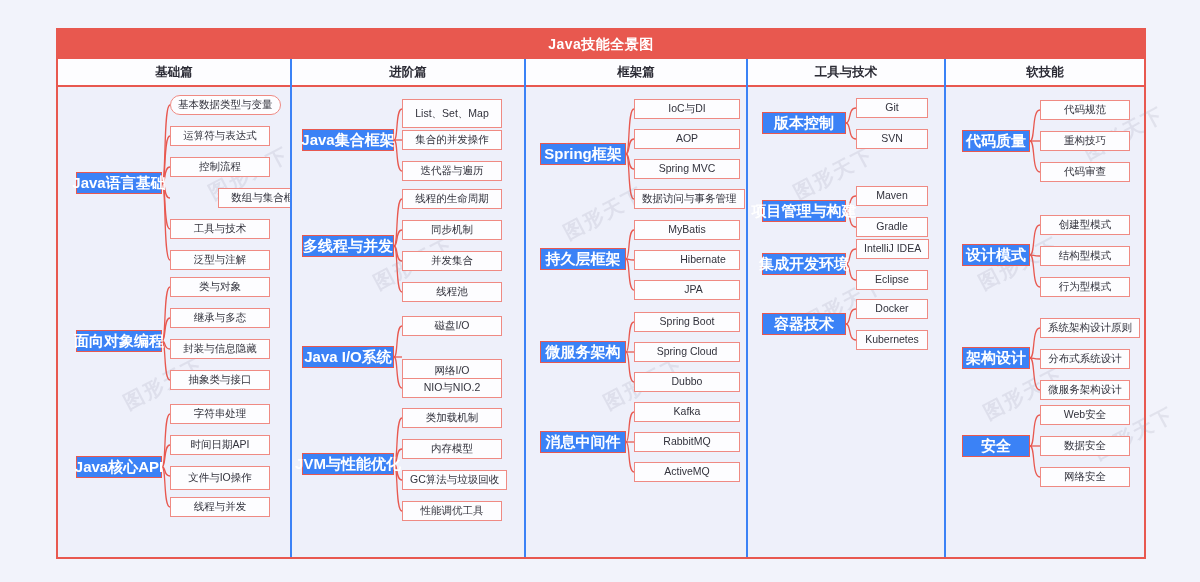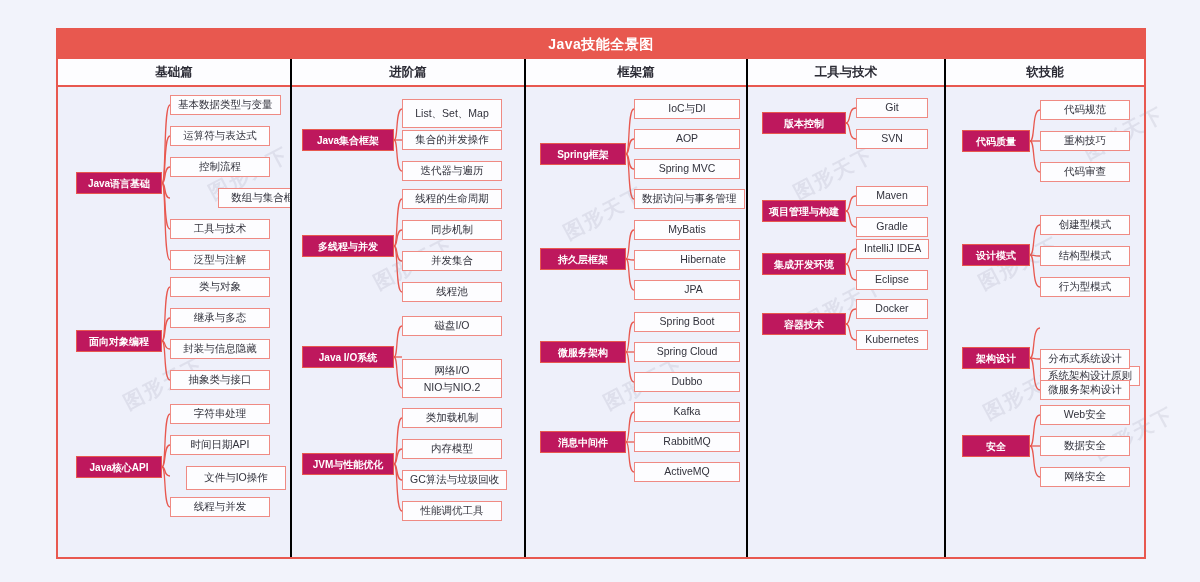--- a/index.html
+++ b/index.html
@@ -38,21 +38,21 @@
   }
   .columns {
     flex: 1 1 auto;
     display: flex;
     align-items: stretch;
   }
   .column {
     position: relative;
     display: flex;
     flex-direction: column;
-    border-right: 2px solid #000000;
+    border-right: 2px solid #3b82f6;
     background: #eef0fa;
   }
   .column:last-child { border-right: none; }
   .col-head {
     height: 28px;
     flex: 0 0 auto;
     background: #fdfdff;
     border-bottom: 2px solid #e8584f;
     display: flex;
     align-items: center;
@@ -61,25 +61,25 @@
     color: #2b2b35;
     font-weight: bold;
   }
   .col-body {
     position: relative;
     flex: 1 1 auto;
     overflow: hidden;
   }
   .root-node {
     position: absolute;
-    background: #be185d;
+    background: #3b82f6;
     border: 1px solid #e8584f;
     color: #ffffff;
     font-weight: bold;
-    font-size: 10px;
+    font-size: 15px;
     display: flex;
     align-items: center;
     justify-content: center;
     padding: 5px 8px;
     white-space: nowrap;
     line-height: 1.1;
     z-index: 3;
   }
   .leaf-node {
     position: absolute;
@@ -140,35 +140,35 @@
               <path d="M 104 254 C 108.4 254, 105.2 200, 112 200"></path>
               <path d="M 104 254 C 108.4 254, 105.2 231, 112 231"></path>
               <path d="M 104 254 C 108.4 254, 105.2 262, 112 262"></path>
               <path d="M 104 254 C 108.4 254, 105.2 293, 112 293"></path>
               <path d="M 104 380 C 108.4 380, 105.2 327, 112 327"></path>
               <path d="M 104 380 C 108.4 380, 105.2 358, 112 358"></path>
               <path d="M 104 380 C 108.4 380, 105.2 389, 112 389"></path>
               <path d="M 104 380 C 108.4 380, 105.2 420, 112 420"></path>
             </svg>
             <div class="root-node" style="left: 18px; width: 86px; height: 22px; top: 85px;">Java语言基础</div>
-            <div class="leaf-node" style="left: 112px; height: 20px; top: 8px; min-width: 100px;">基本数据类型与变量</div>
+            <div class="leaf-node" style="left: 112px; height: 20px; top: 8px; min-width: 100px; border-radius: 10px;">基本数据类型与变量</div>
             <div class="leaf-node" style="left: 112px; height: 20px; top: 39px; min-width: 100px;">运算符与表达式</div>
             <div class="leaf-node" style="left: 112px; height: 20px; top: 70px; min-width: 100px;">控制流程</div>
             <div class="leaf-node" style="left: 112px; height: 20px; top: 101px; min-width: 100px; margin-left: 48px;">数组与集合框架</div>
             <div class="leaf-node" style="left: 112px; height: 20px; top: 132px; min-width: 100px;">工具与技术</div>
             <div class="leaf-node" style="left: 112px; height: 20px; top: 163px; min-width: 100px;">泛型与注解</div>
             <div class="root-node" style="left: 18px; width: 86px; height: 22px; top: 243px;">面向对象编程</div>
             <div class="leaf-node" style="left: 112px; height: 20px; top: 190px; min-width: 100px;">类与对象</div>
             <div class="leaf-node" style="left: 112px; height: 20px; top: 221px; min-width: 100px;">继承与多态</div>
             <div class="leaf-node" style="left: 112px; height: 20px; top: 252px; min-width: 100px; padding-left: 7px;">封装与信息隐藏</div>
             <div class="leaf-node" style="left: 112px; height: 20px; top: 283px; min-width: 100px;">抽象类与接口</div>
             <div class="root-node" style="left: 18px; width: 86px; height: 22px; top: 369px;">Java核心API</div>
             <div class="leaf-node" style="left: 112px; height: 20px; top: 317px; min-width: 100px;">字符串处理</div>
             <div class="leaf-node" style="left: 112px; height: 20px; top: 348px; min-width: 100px;">时间日期API</div>
-            <div class="leaf-node" style="left: 128px; height: 24px; top: 379px; min-width: 100px;">文件与IO操作</div>
+            <div class="leaf-node" style="left: 112px; height: 24px; top: 379px; min-width: 100px;">文件与IO操作</div>
             <div class="leaf-node" style="left: 112px; height: 20px; top: 410px; min-width: 100px;">线程与并发</div>
           </div>
         </div>
         <div class="column" style="width: 234px; flex: 0 0 234px;">
           <div class="col-head">进阶篇</div>
           <div class="col-body">
             <svg class="links">
               <path d="M 102 53 C 106.4 53, 103.2 22, 110 22"></path>
               <path d="M 102 53 C 106.4 53, 103.2 53, 110 53"></path>
               <path d="M 102 53 C 106.4 53, 103.2 84, 110 84"></path>
@@ -287,21 +287,21 @@
             </svg>
             <div class="root-node" style="left: 16px; width: 68px; height: 22px; top: 43px;">代码质量</div>
             <div class="leaf-node" style="left: 94px; height: 20px; top: 13px; min-width: 90px;">代码规范</div>
             <div class="leaf-node" style="left: 94px; height: 20px; top: 44px; min-width: 90px;">重构技巧</div>
             <div class="leaf-node" style="left: 94px; height: 20px; top: 75px; min-width: 90px;">代码审查</div>
             <div class="root-node" style="left: 16px; width: 68px; height: 22px; top: 157px;">设计模式</div>
             <div class="leaf-node" style="left: 94px; height: 20px; top: 128px; min-width: 90px;">创建型模式</div>
             <div class="leaf-node" style="left: 94px; height: 20px; top: 159px; min-width: 90px;">结构型模式</div>
             <div class="leaf-node" style="left: 94px; height: 20px; top: 190px; min-width: 90px;">行为型模式</div>
             <div class="root-node" style="left: 16px; width: 68px; height: 22px; top: 260px;">架构设计</div>
-            <div class="leaf-node" style="left: 94px; height: 20px; top: 231px; min-width: 90px; margin-top: 48px;">系统架构设计原则</div>
+            <div class="leaf-node" style="left: 94px; height: 20px; top: 231px; min-width: 90px;">系统架构设计原则</div>
             <div class="leaf-node" style="left: 94px; height: 20px; top: 262px; min-width: 90px;">分布式系统设计</div>
             <div class="leaf-node" style="left: 94px; height: 20px; top: 293px; min-width: 90px;">微服务架构设计</div>
             <div class="root-node" style="left: 16px; width: 68px; height: 22px; top: 348px;">安全</div>
             <div class="leaf-node" style="left: 94px; height: 20px; top: 318px; min-width: 90px;">Web安全</div>
             <div class="leaf-node" style="left: 94px; height: 20px; top: 349px; min-width: 90px;">数据安全</div>
             <div class="leaf-node" style="left: 94px; height: 20px; top: 380px; min-width: 90px;">网络安全</div>
           </div>
         </div>
       </div>
   </div>

